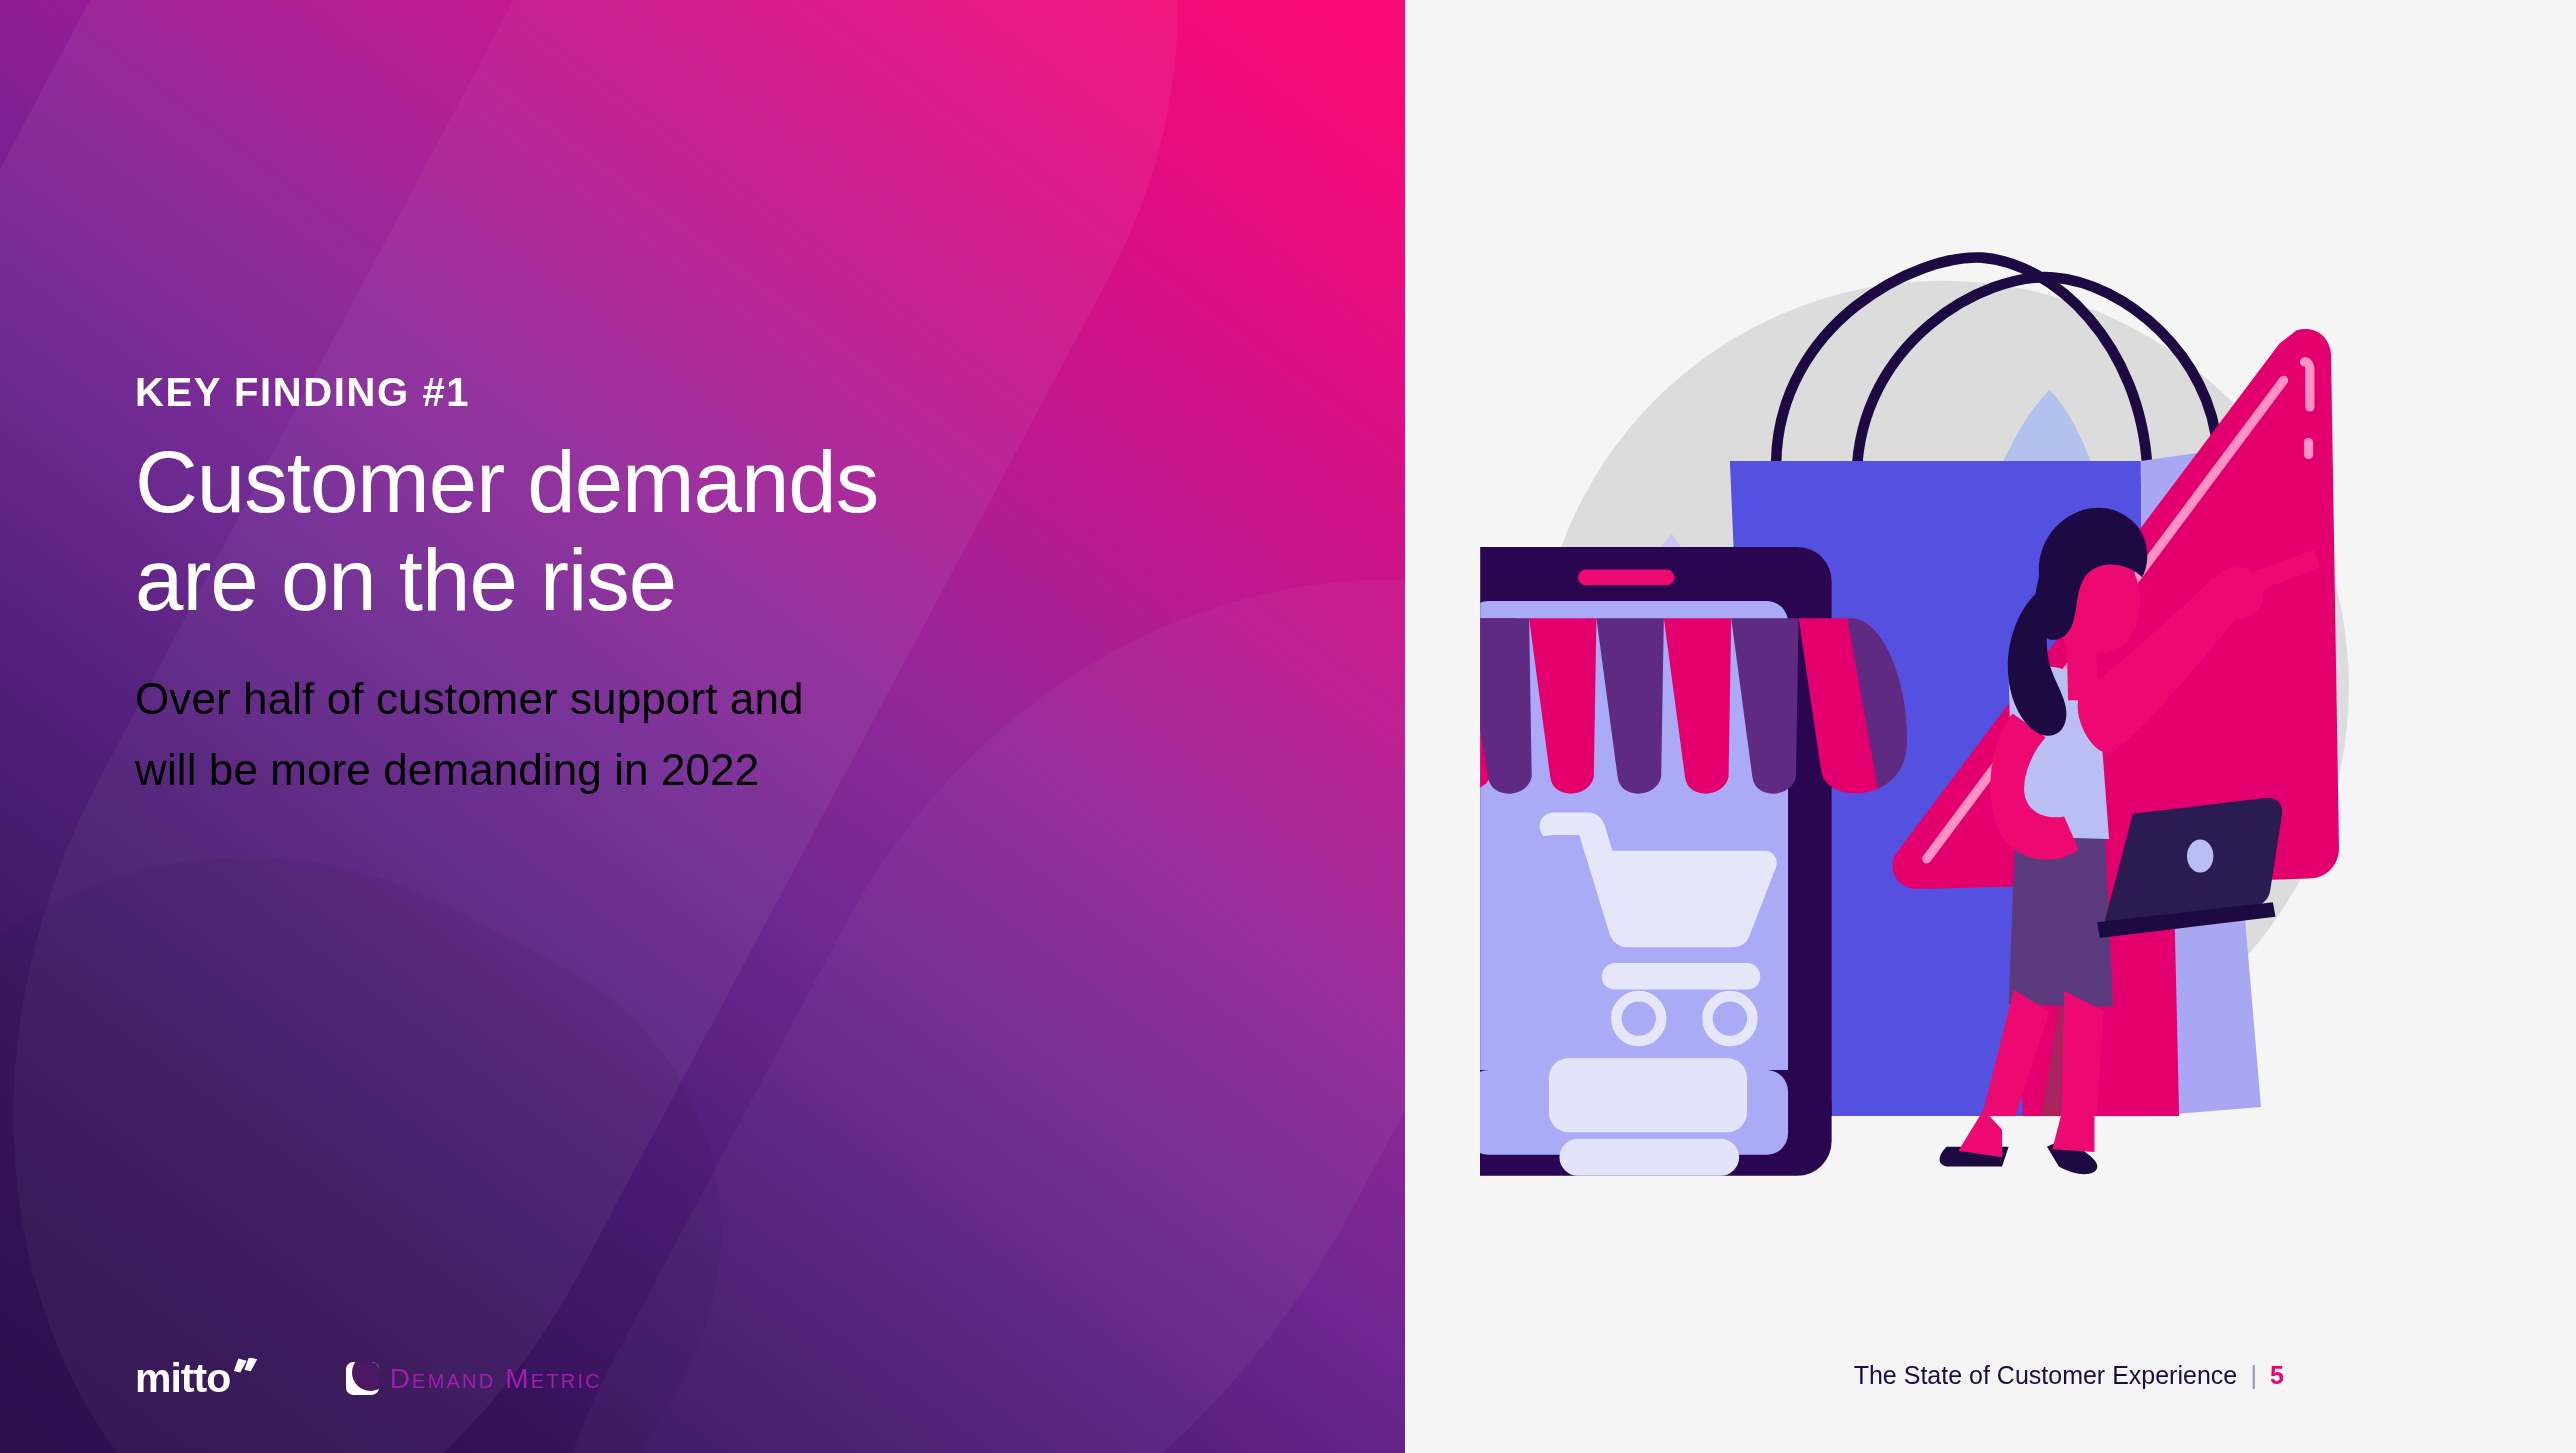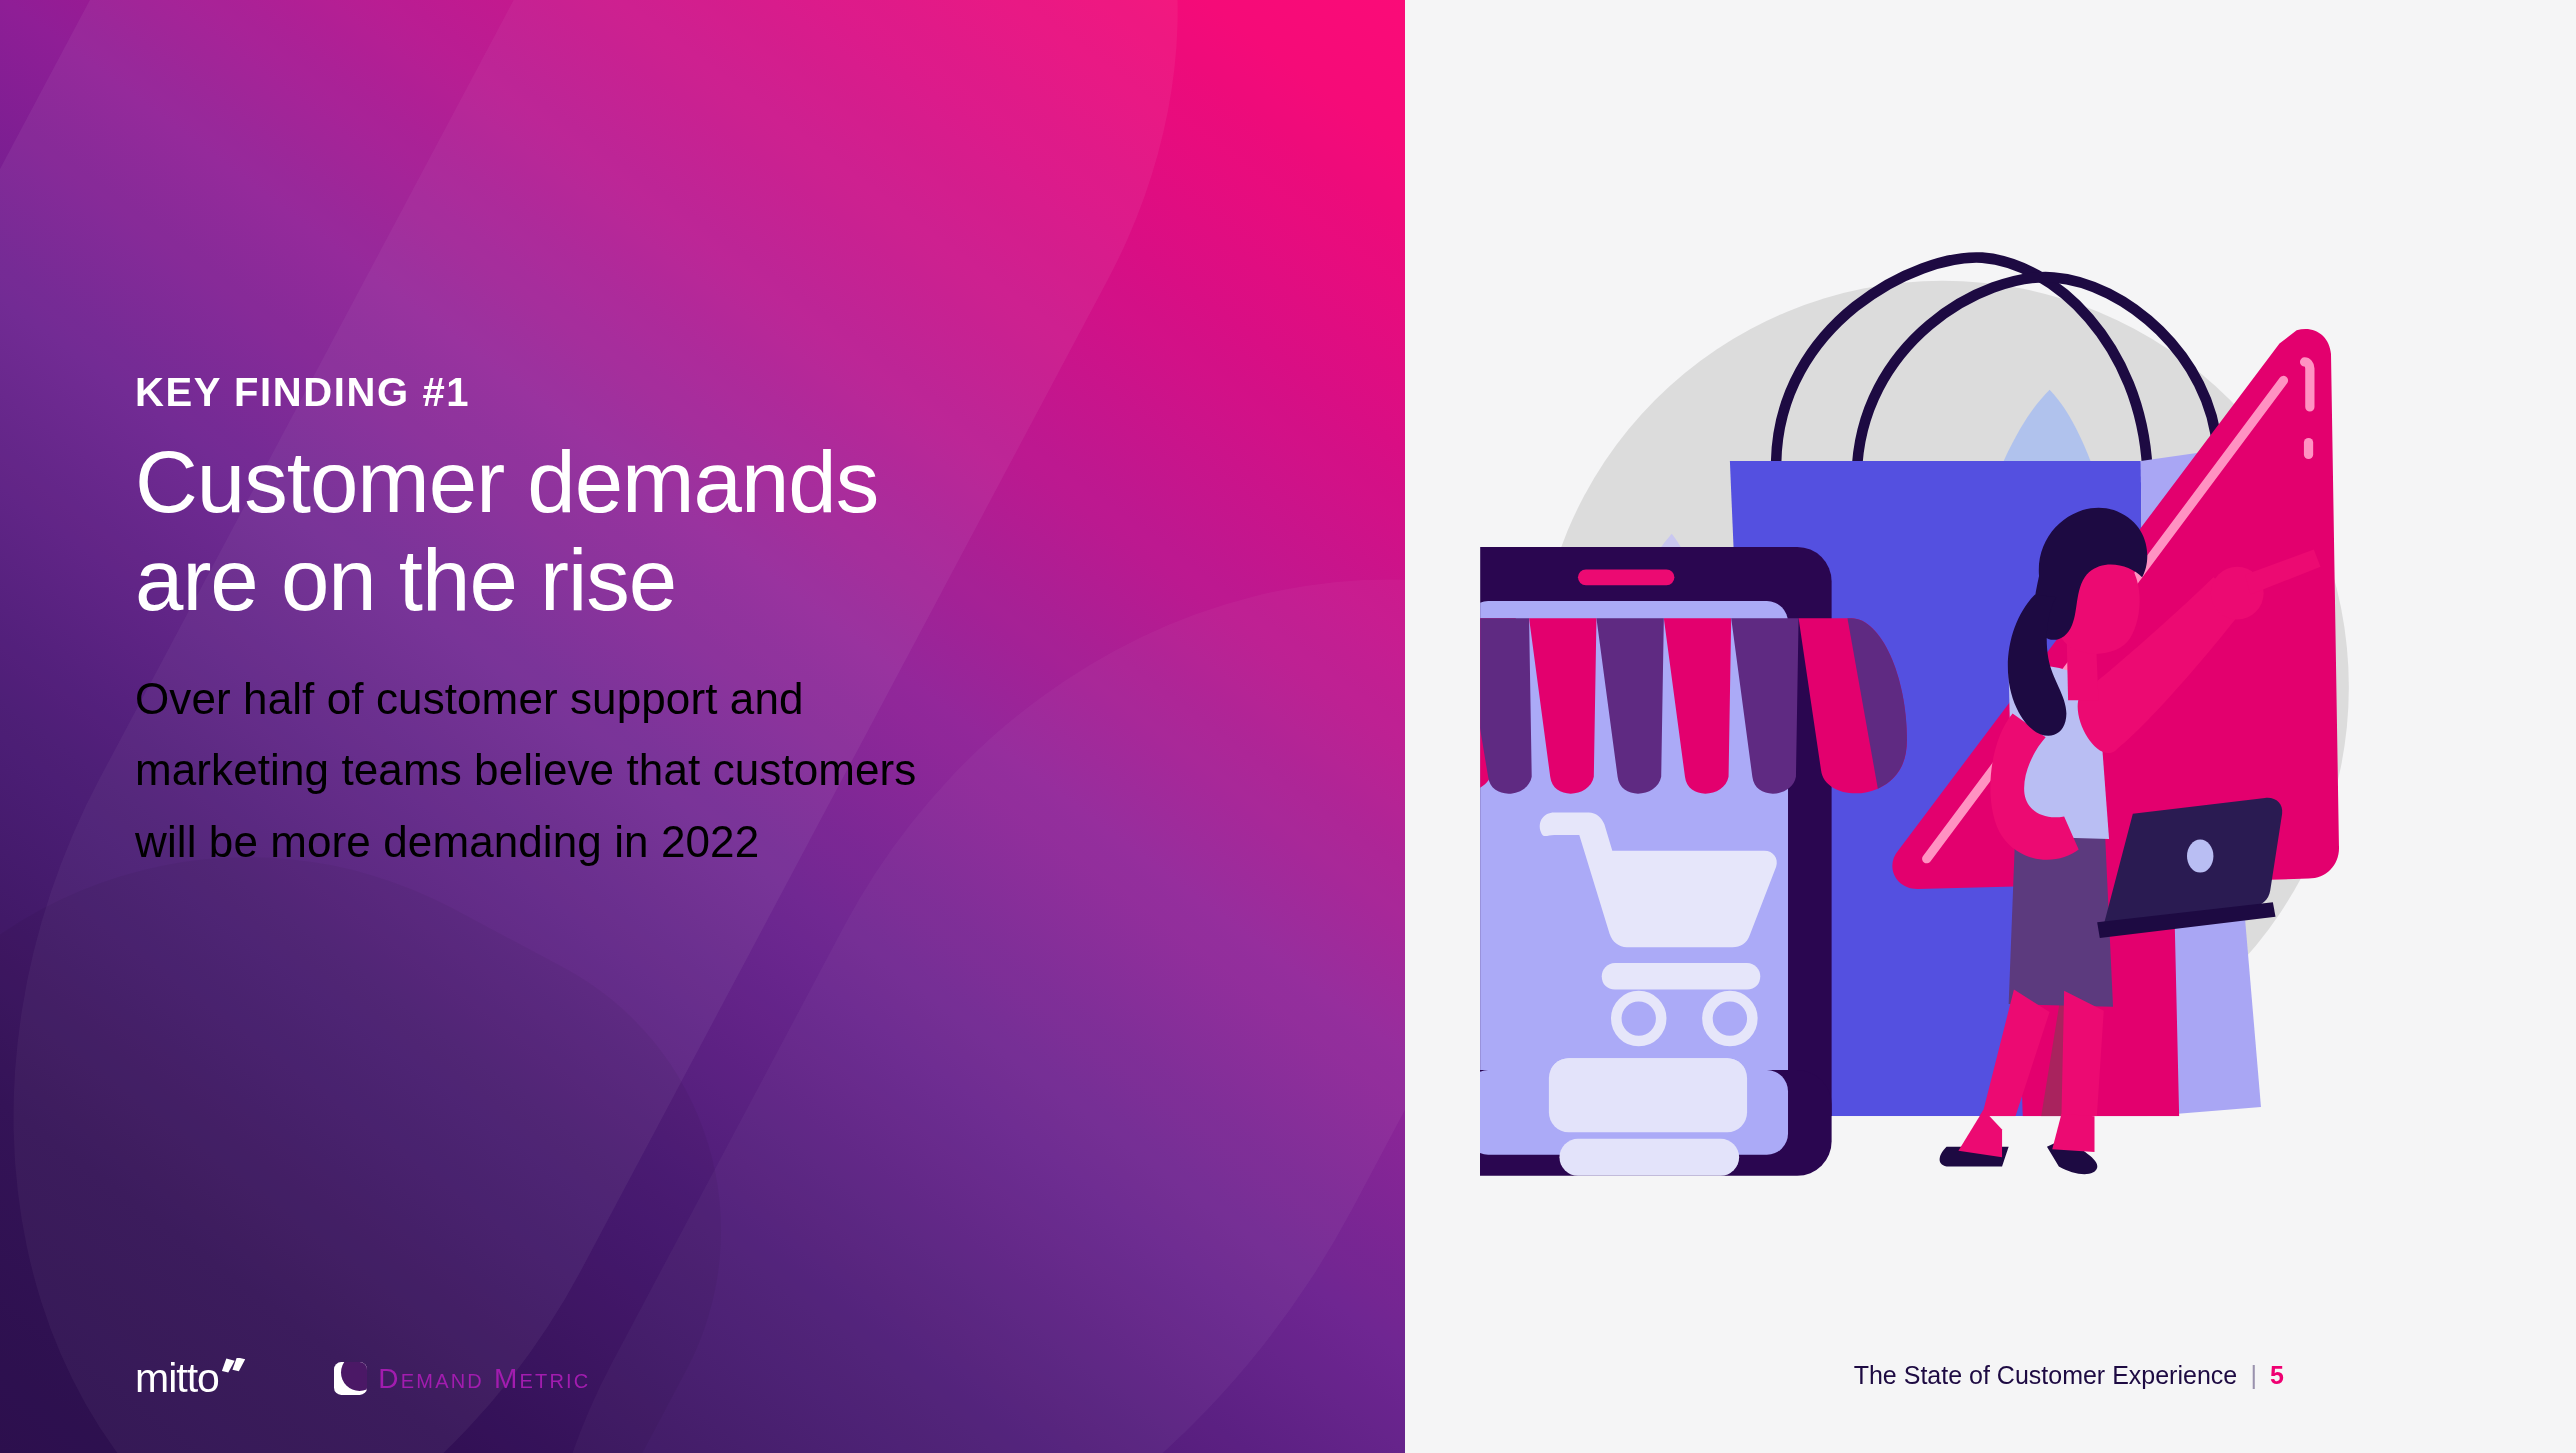--- a/index.html
+++ b/index.html
@@ -67,21 +67,21 @@
     color:#000000; line-height:1.62;
   }
 
   
   #left-footer {
     position:absolute; left:135px; bottom:56px; z-index:5;
     display:flex; align-items:center; gap:83px;
   }
   #mitto-logo { display:flex; align-items:flex-start; }
   #mitto-word {
-    font-size:41px; font-weight:normal; color:#ffffff;
+    font-size:41px; font-weight:bold; color:#ffffff;
     letter-spacing:-1px; line-height:0.9;
   }
   #mitto-mark { margin-left:3.3px; margin-top:-2.6px; }
 
   #dm-logo { display:flex; align-items:center; gap:11.2px; }
   #dm-mark {
     width:33px; height:33px; background:#ffffff; border-radius:7.3px;
     position:relative; overflow:hidden; flex:0 0 auto;
   }
   #dm-mark::after {
@@ -121,21 +121,20 @@
   </div>
 
   <div id="copy-block">
     <div id="eyebrow">KEY FINDING #1</div>
     <div id="headline">
       <div>Customer demands</div>
       <div>are on the rise</div>
     </div>
     <div id="subcopy">
       <div>Over half of customer support and</div>
-      <div>marketing teams believe that customers</div>
       <div>will be more demanding in 2022</div>
     </div>
   </div>
 
   <div id="left-footer">
 
     <div id="mitto-logo">
       <span id="mitto-word">mitto</span>
       <span id="mitto-mark">
         <svg width="29" height="29" viewBox="0 0 44 44">

